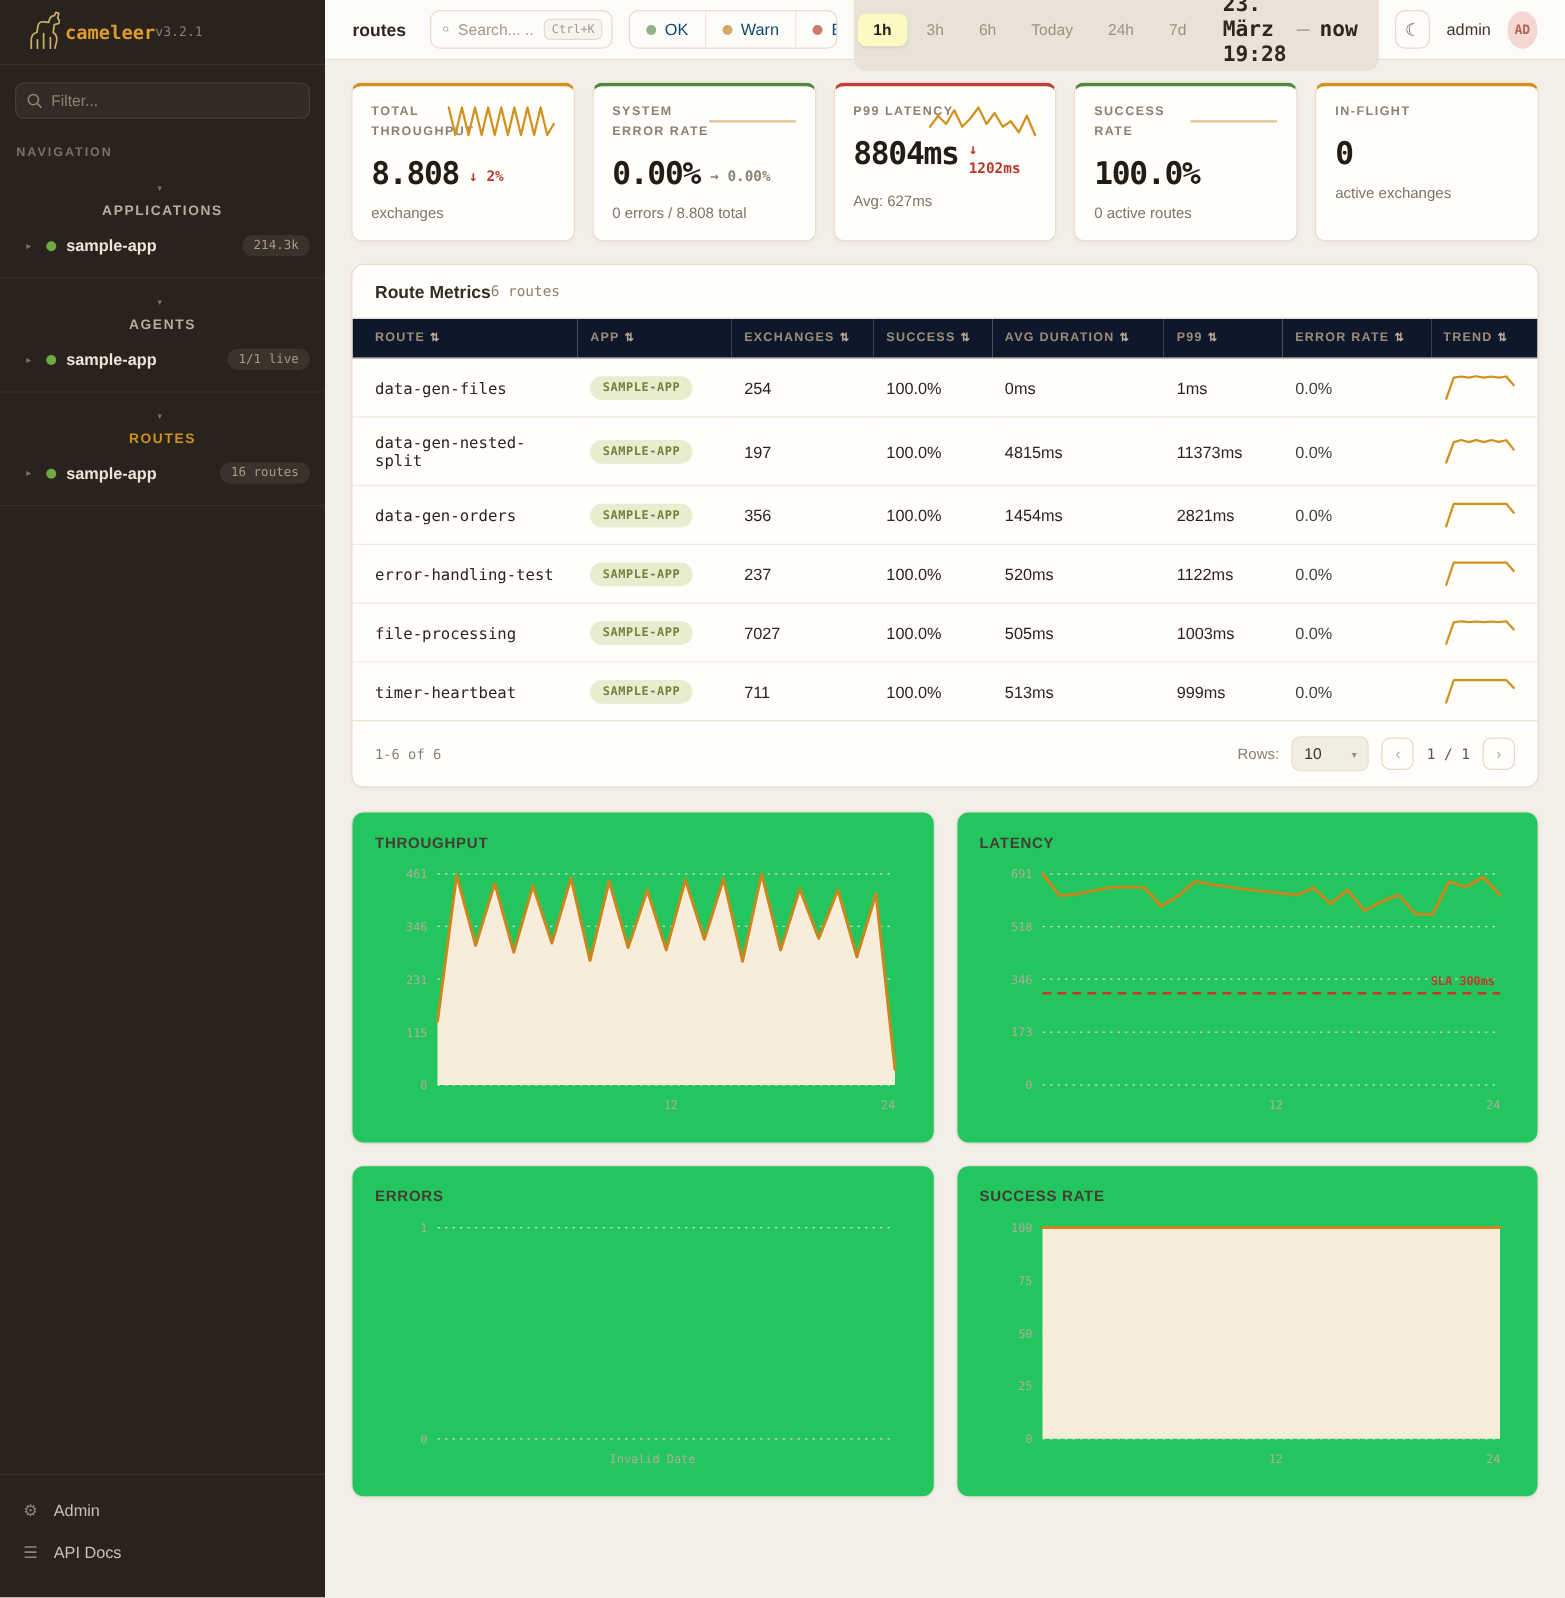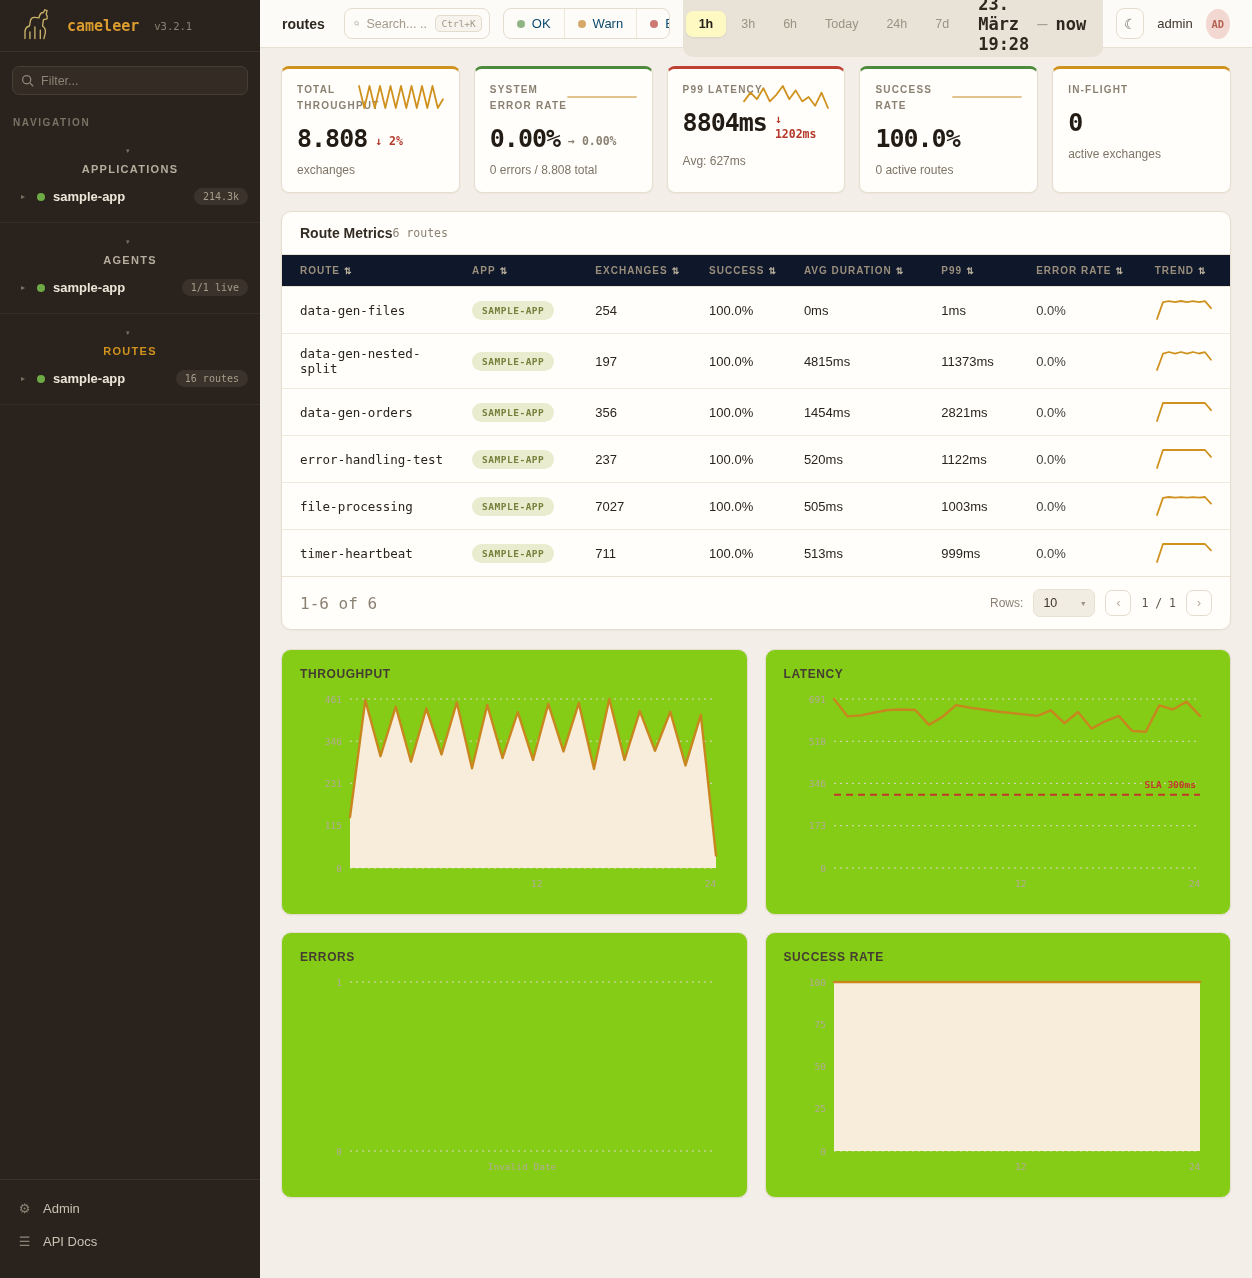--- a/index.html
+++ b/index.html
@@ -2,21 +2,21 @@
 <html><head>
 <meta charset="utf-8">
 <style>
   * { margin:0; padding:0; box-sizing:border-box; }
   html,body { width:1252px; height:1278px; overflow:hidden; }
   body { font-family:"Liberation Sans", sans-serif; background:#f3efe8; color:#2a241d; }
   .app { display:flex; width:100%; height:100%; }
 
   
   .sidebar { width:260px; min-width:260px; background:#2a231d; display:flex; flex-direction:column; height:100%; }
-  .logo-row { display:flex; align-items:center; gap:15px; padding:10px 16px; height:52px; border-bottom:1px solid #3a322a; }
+  .logo-row { display:flex; align-items:center; gap:0; padding:10px 16px; height:52px; border-bottom:1px solid #3a322a; }
   .brand { font-family:"DejaVu Sans Mono", monospace; font-weight:bold; font-size:15px; color:#dd9c2e; }
   .version { font-family:"DejaVu Sans Mono", monospace; font-size:10.5px; color:#8a8073; }
   .filter-wrap { margin:14px 12px 4px; position:relative; }
   .filter-wrap svg { position:absolute; left:9px; top:8px; }
   .filter-input { width:100%; height:29px; background:#332b24; border:1px solid #463d33; border-radius:7px; color:#d8d1c4; font-size:12.5px; padding:0 10px 0 28px; outline:none; font-family:"Liberation Sans", sans-serif; }
   .filter-input::placeholder { color:#8d8376; }
   .nav-label { margin:18px 13px 4px; font-size:10px; font-weight:bold; letter-spacing:1.6px; color:#7b7164; }
   .nav-section { padding:9px 0 10px; border-bottom:1px solid #362e26; }
   .section-header { display:flex; align-items:center; gap:8px; padding:6px 12px; cursor:pointer;flex-direction:column; }
   .sec-caret { font-size:7px; color:#7b7164; width:8px; }
@@ -76,31 +76,31 @@
   th { text-align:left; padding:10px 10px; font-size:10px; font-weight:bold; letter-spacing:1px; color:#998e7c; white-space:nowrap; border-top:1px solid #eae3d4; border-bottom:1px solid #eae3d4; }
   th:first-child, td:first-child { padding-left:18px; }
   .sort-ic { font-size:9px; color:#bcb19d; margin-left:4px; }
   td { padding:12px 10px; font-size:13px; color:#2a241d; border-top:1px solid #f0eadd; }
   tbody tr:first-child td { border-top:none; }
   .route-cell { font-family:"DejaVu Sans Mono", monospace; font-size:12.5px; }
   .app-badge { display:inline-block; background:#e9ecce; color:#75803b; font-family:"DejaVu Sans Mono", monospace; font-size:9.5px; font-weight:bold; letter-spacing:0.5px; border-radius:10px; padding:4px 10px; }
   .err-cell { color:#404040; }
   .trend-svg { display:block; }
   .table-footer { display:flex; justify-content:space-between; align-items:center; padding:12px 18px; border-top:1px solid #eae3d4; }
-  .range-label { font-family:"DejaVu Sans Mono", monospace; font-size:16px; color:#8b8172; }
+  .range-label { font-family:"DejaVu Sans Mono", monospace; font-size:11px; color:#8b8172; }
   .pager { display:flex; align-items:center; gap:10px; }
   .rows-label { font-size:12px; color:#8b8172; }
   .rows-select { display:flex; align-items:center; justify-content:space-between; width:62px; background:#f2ede3; border:1px solid #e8e1d2; border-radius:7px; padding:6px 9px; font-size:12.5px; color:#3d362c; cursor:pointer; }
   .rows-select .car { font-size:8px; color:#9a9081; }
   .page-btn { width:26px; height:26px; border:1px solid #e4dccc; border-radius:7px; background:#fffefb; color:#b1a795; font-size:12px; cursor:pointer; }
   .page-ind { font-family:"DejaVu Sans Mono", monospace; font-size:11.5px; color:#5c5448; }
 
   
   .charts-grid { margin-top:19px; display:grid; grid-template-columns:1fr 1fr; gap:17px; }
-  .chart-card { background:#84cc16; border:1px solid #e6ddcf; border-radius:10px; padding:17px 18px 14px; height:266px; box-shadow:0 1px 2px rgba(60,50,30,0.04); }
+  .chart-card { background:#22c55e; border:1px solid #e6ddcf; border-radius:10px; padding:17px 18px 14px; height:266px; box-shadow:0 1px 2px rgba(60,50,30,0.04); }
   .chart-title { font-size:12px; font-weight:bold; letter-spacing:0.6px; color:#453d31; margin-bottom:8px; }
   .ctick { font-family:"DejaVu Sans Mono", monospace; font-size:9.5px; fill:#b5ab99; }
   .sla-lab { font-family:"DejaVu Sans Mono", monospace; font-size:9.5px; font-weight:bold; fill:#c0392b; }
 </style>
 </head>
 <body>
 
 <div class="app">
 
   <aside class="sidebar">

